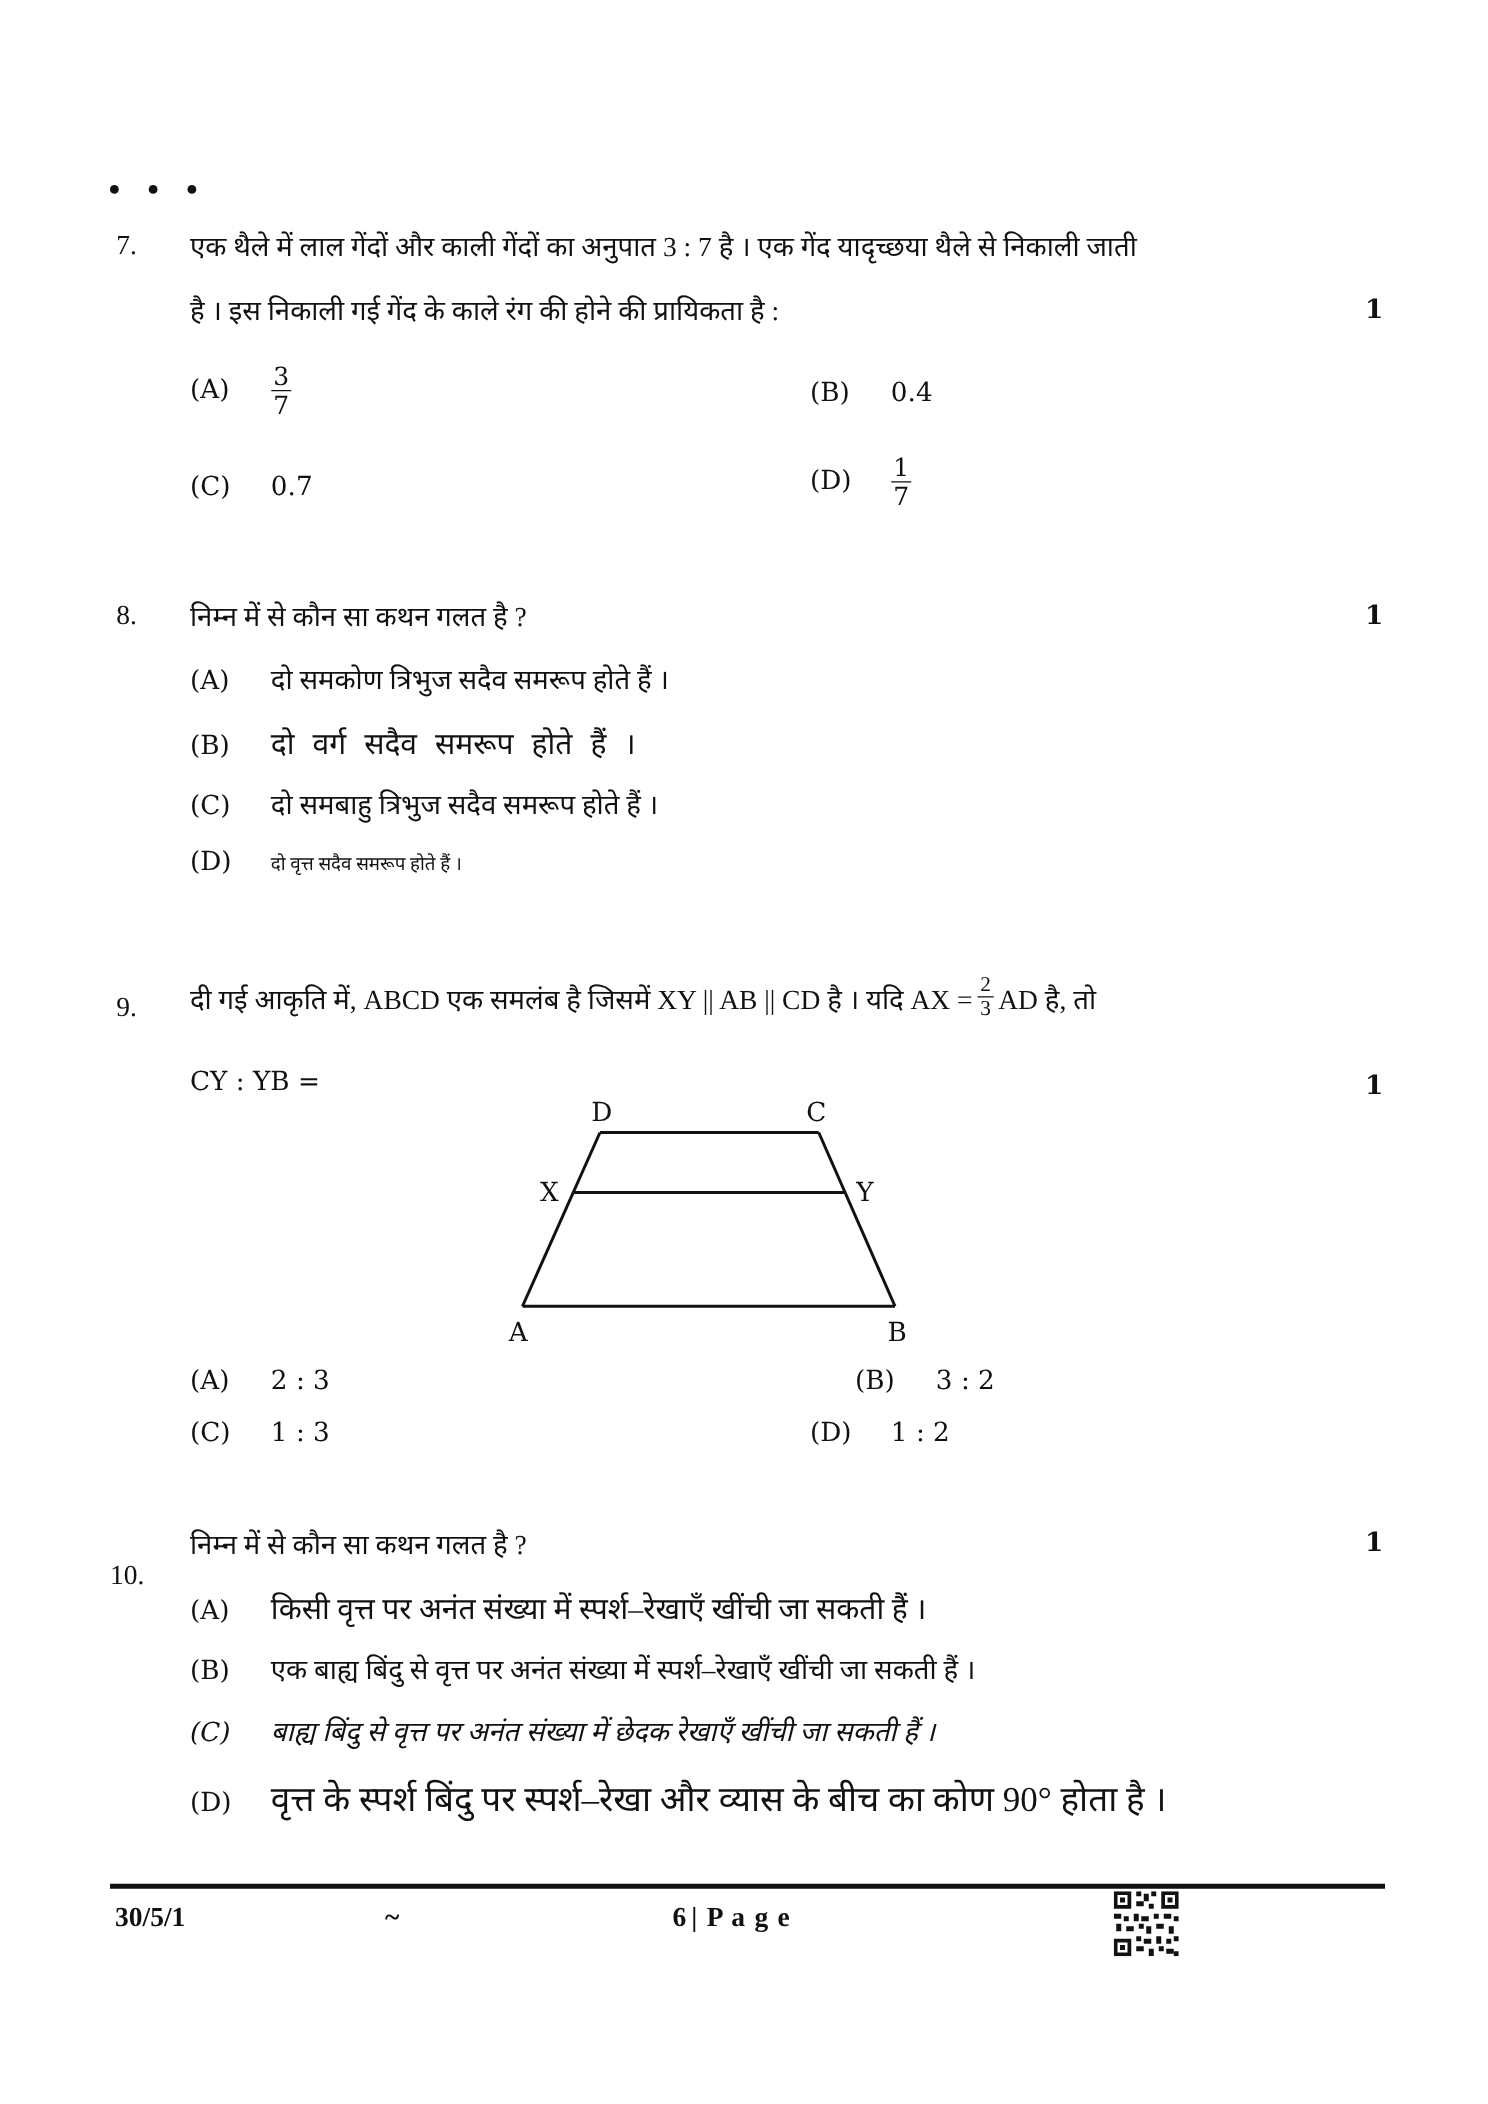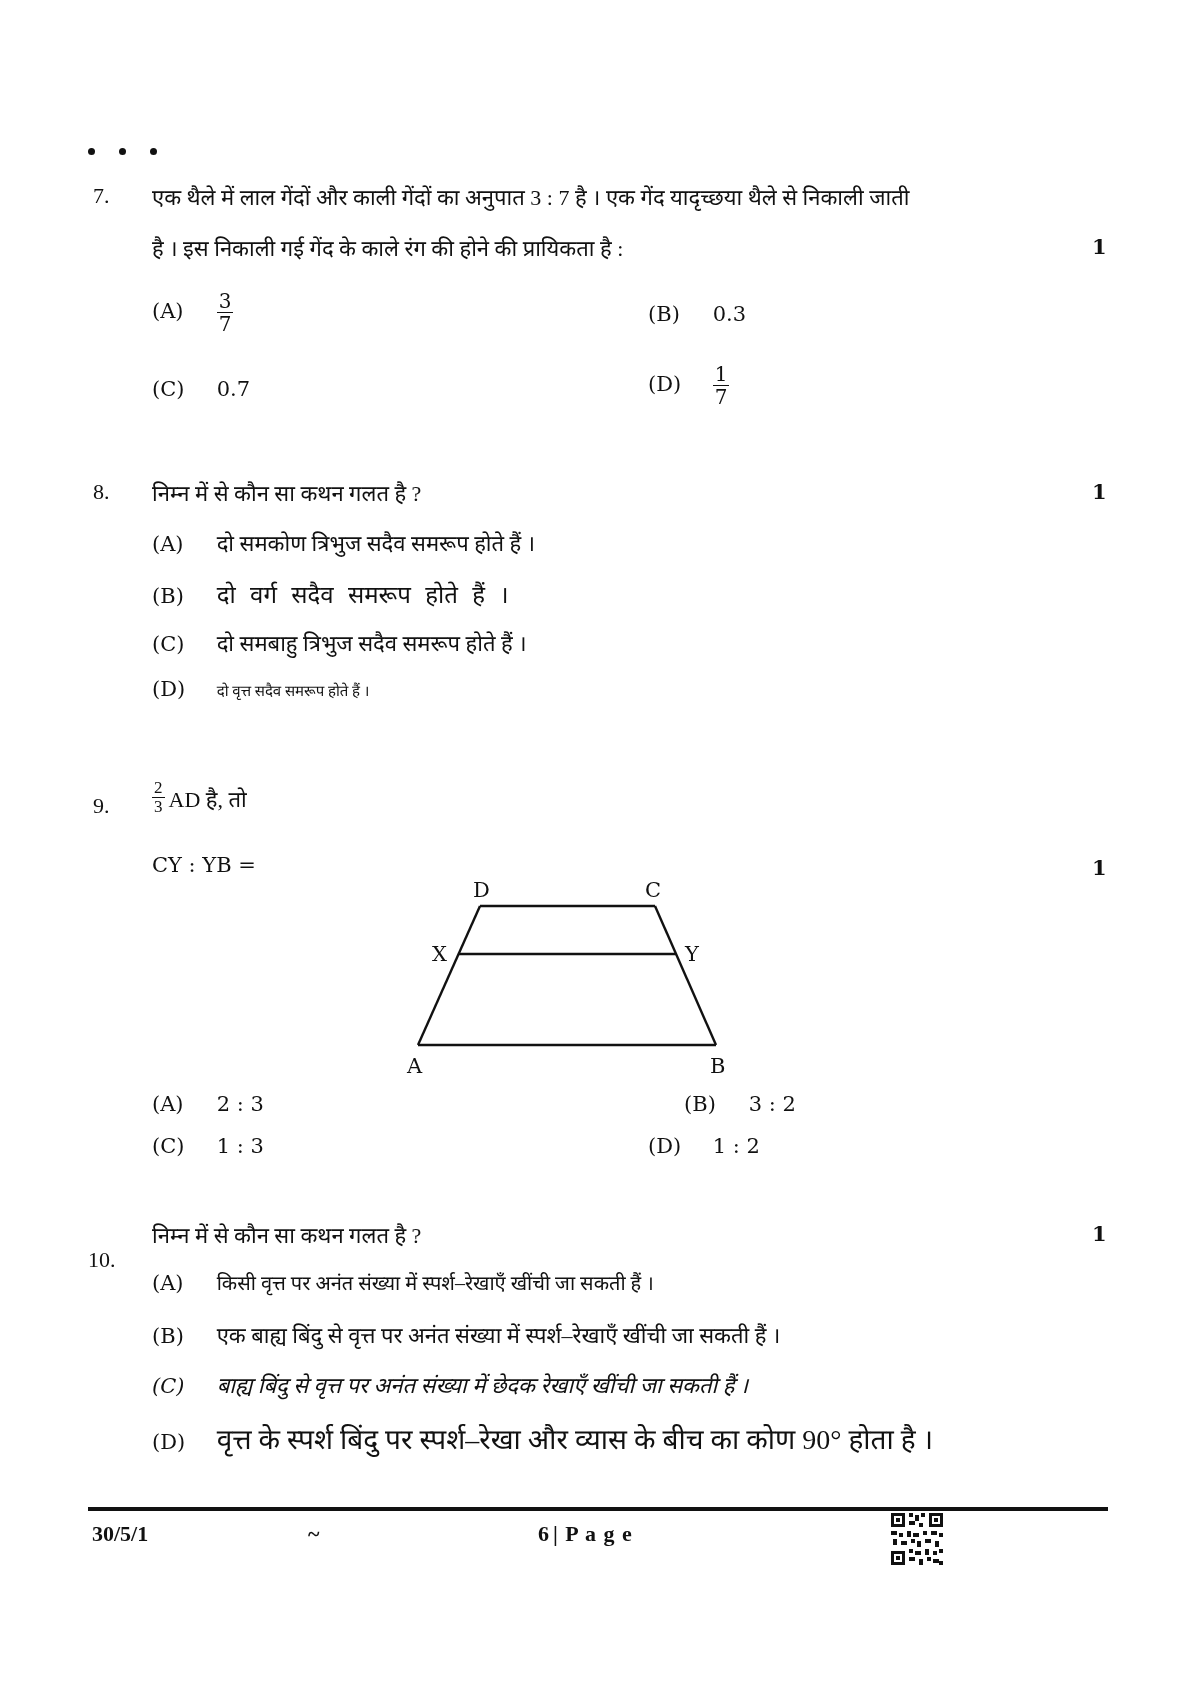--- a/index.html
+++ b/index.html
@@ -34,21 +34,21 @@
 
   <div class="opt" style="left:152px; top:290px;">
     <span class="lbl">(A)</span>
     <span class="frac">
       <span class="num">3</span>
       <span class="den">7</span>
     </span>
   </div>
   <div class="opt" style="left:648px; top:302px;">
     <span class="lbl">(B)</span>
-    <span>0.3</span>
+    <span>0.4</span>
   </div>
   <div class="opt" style="left:152px; top:377px;">
     <span class="lbl">(C)</span>
     <span>0.7</span>
   </div>
   <div class="opt" style="left:648px; top:363px;">
     <span class="lbl">(D)</span>
     <span class="frac">
       <span class="num">1</span>
       <span class="den">7</span>
@@ -75,20 +75,21 @@
   </div>
   <div class="opt" style="left:152px; top:677px;">
     <span class="lbl">(D)</span>
     <span style="font-family:'Liberation Serif',serif; font-size:15px;">दो वृत्त सदैव समरूप होते हैं ।</span>
   </div>
 </div>
 
 <div>
   <div class="qnum" style="top:793px;">9.</div>
   <div class="qtext" style="top:779px; display:flex; align-items:center; gap:4px;">
+    <span>दी गई आकृति में, ABCD एक समलंब है जिसमें XY || AB || CD है । यदि AX =</span>
     <span class="frac small">
       <span class="num">2</span>
       <span class="den">3</span>
     </span>
     <span>AD है, तो</span>
   </div>
   <div class="qtext" style="top:853px; font-family:'DejaVu Serif',serif; font-size:21px;">CY : YB =</div>
   <div class="marks" style="top:855px;">1</div>
 
   <svg class="abs" style="left:0; top:0;" width="1190" height="1683">
@@ -125,21 +126,21 @@
   </div>
 </div>
 
 <div>
   <div class="qnum" style="top:1247px; left:88px;">10.</div>
   <div class="qtext" style="top:1219px;">निम्न में से कौन सा कथन गलत है ?</div>
   <div class="marks" style="top:1221px;">1</div>
 
   <div class="opt" style="left:152px; top:1269px;">
     <span class="lbl">(A)</span>
-    <span style="font-family:'Liberation Serif',serif; font-size:20px;text-align:center;">किसी वृत्त पर अनंत संख्या में स्पर्श–रेखाएँ खींची जा सकती हैं ।</span>
+    <span style="font-family:'Liberation Serif',serif; font-size:24px;text-align:center;">किसी वृत्त पर अनंत संख्या में स्पर्श–रेखाएँ खींची जा सकती हैं ।</span>
   </div>
   <div class="opt" style="left:152px; top:1319px;">
     <span class="lbl">(B)</span>
     <span style="font-family:'Liberation Serif',serif; font-size:22px;">एक बाह्य बिंदु से वृत्त पर अनंत संख्या में स्पर्श–रेखाएँ खींची जा सकती हैं ।</span>
   </div>
   <div class="opt" style="left:152px; top:1369px;font-style:italic;">
     <span class="lbl">(C)</span>
     <span style="font-family:'Liberation Serif',serif; font-size:22px;">बाह्य बिंदु से वृत्त पर अनंत संख्या में छेदक रेखाएँ खींची जा सकती हैं ।</span>
   </div>
   <div class="opt" style="left:152px; top:1419px;">

